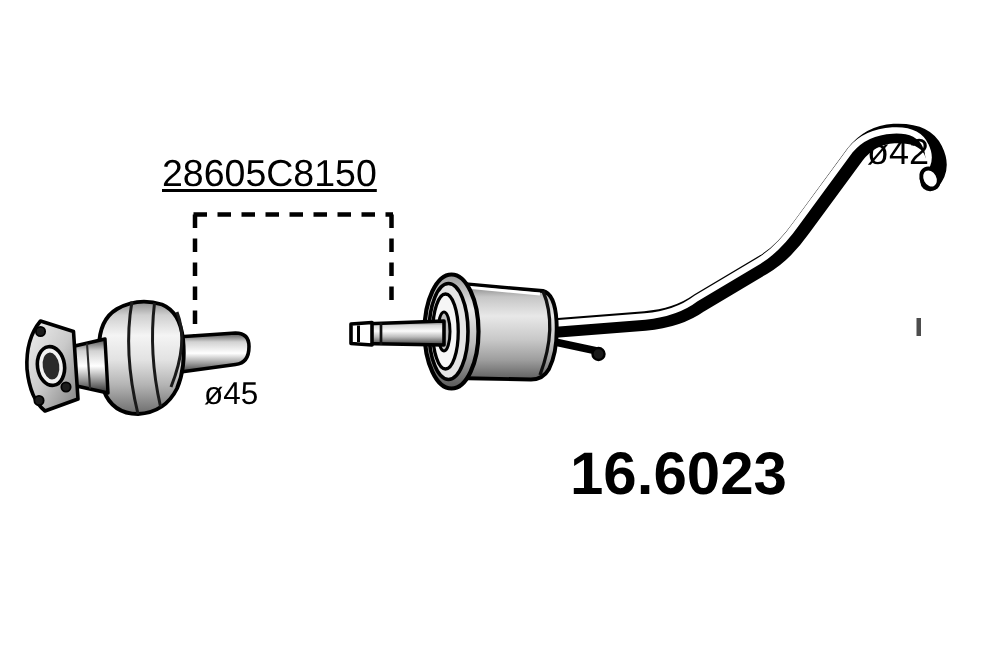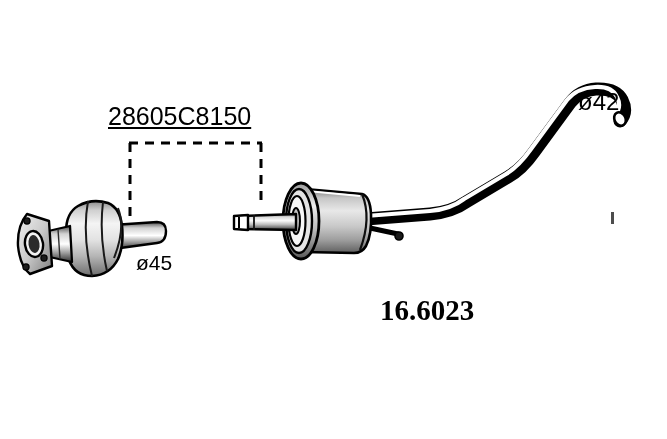--- a/index.html
+++ b/index.html
@@ -55,23 +55,22 @@
   }
   #label-ref-left {
     left: 22px;
     top: 324px;
     font-size: 34px;
     font-weight: bold;
   }
   #label-ref-right {
     left: 380px;
     top: 296px;
-    font-size: 29px;
+    font-size: 40px;
     font-weight: bold;
-    font-family: Liberation Serif, serif;
   }
 </style>
 </head>
 <body>
 
 <div id="diagram-root">
 
   <svg id="parts-svg" viewBox="0 0 667 439" xmlns="http://www.w3.org/2000/svg">
     <defs>
       <linearGradient id="gradBarrel" x1="0" y1="0" x2="0" y2="1">

